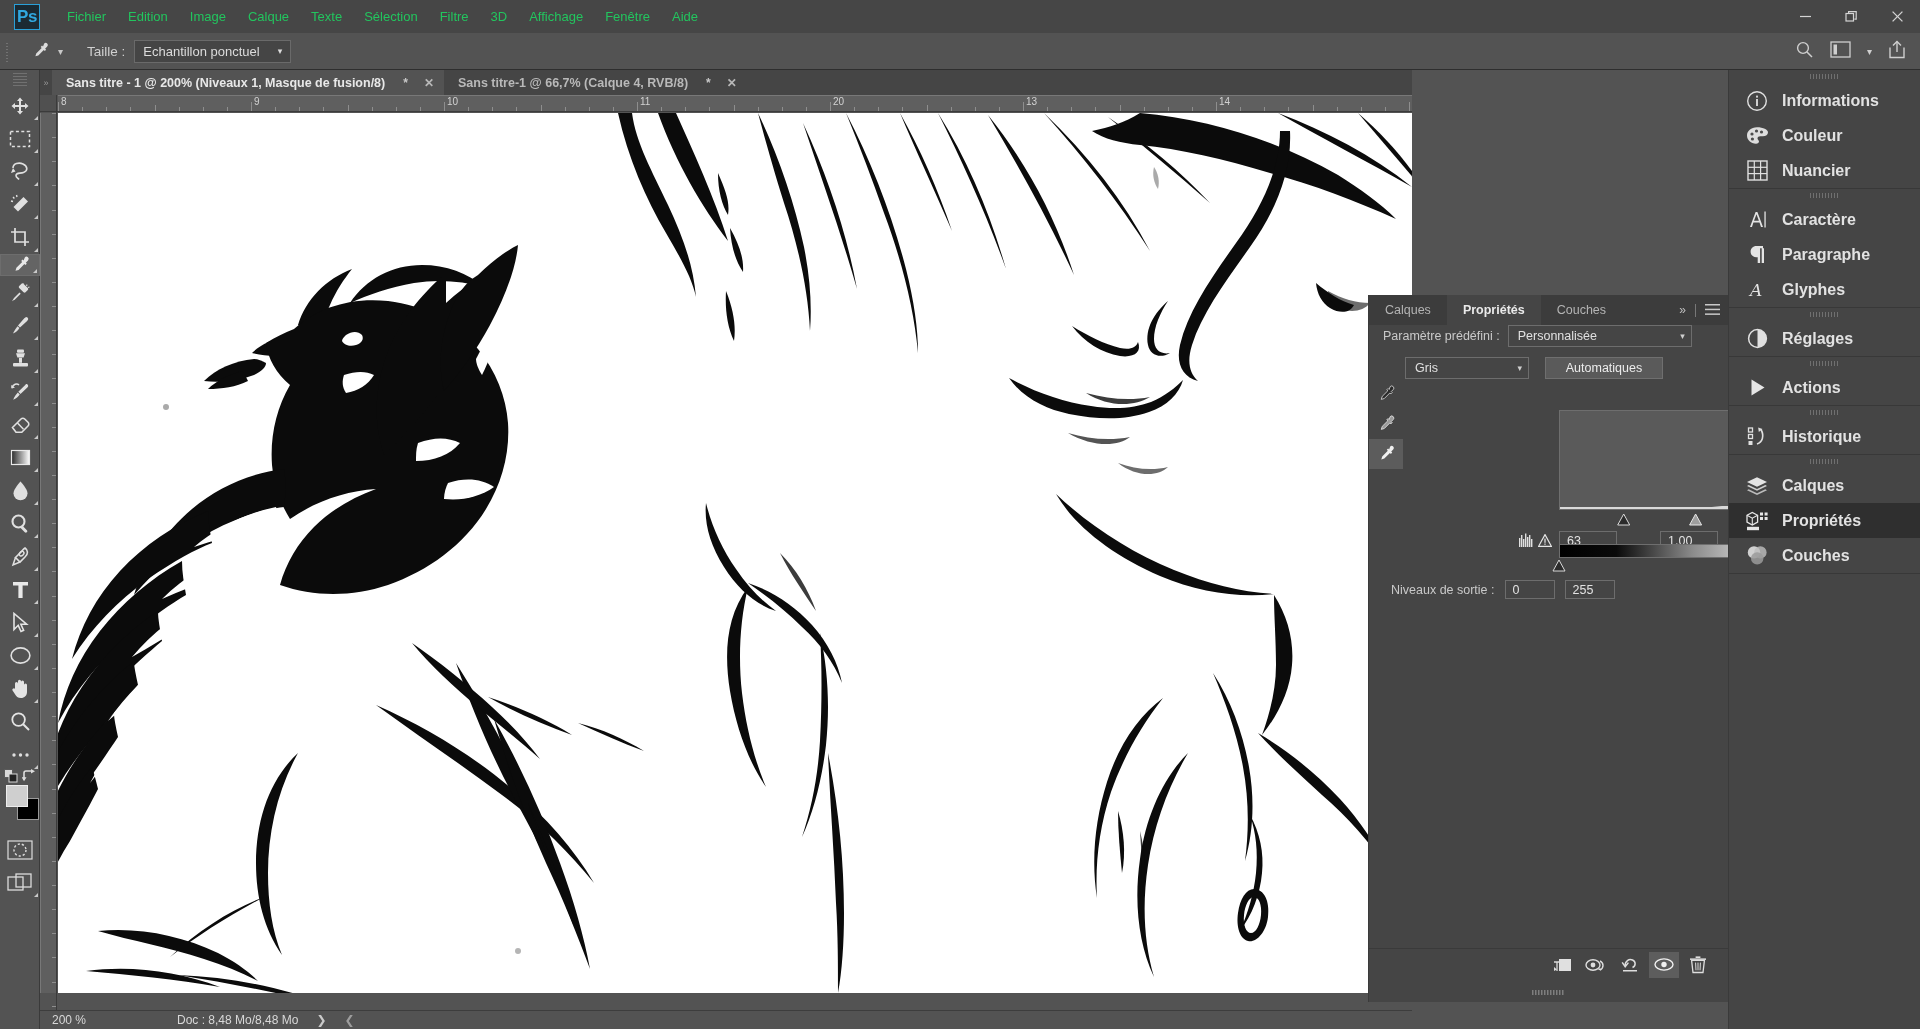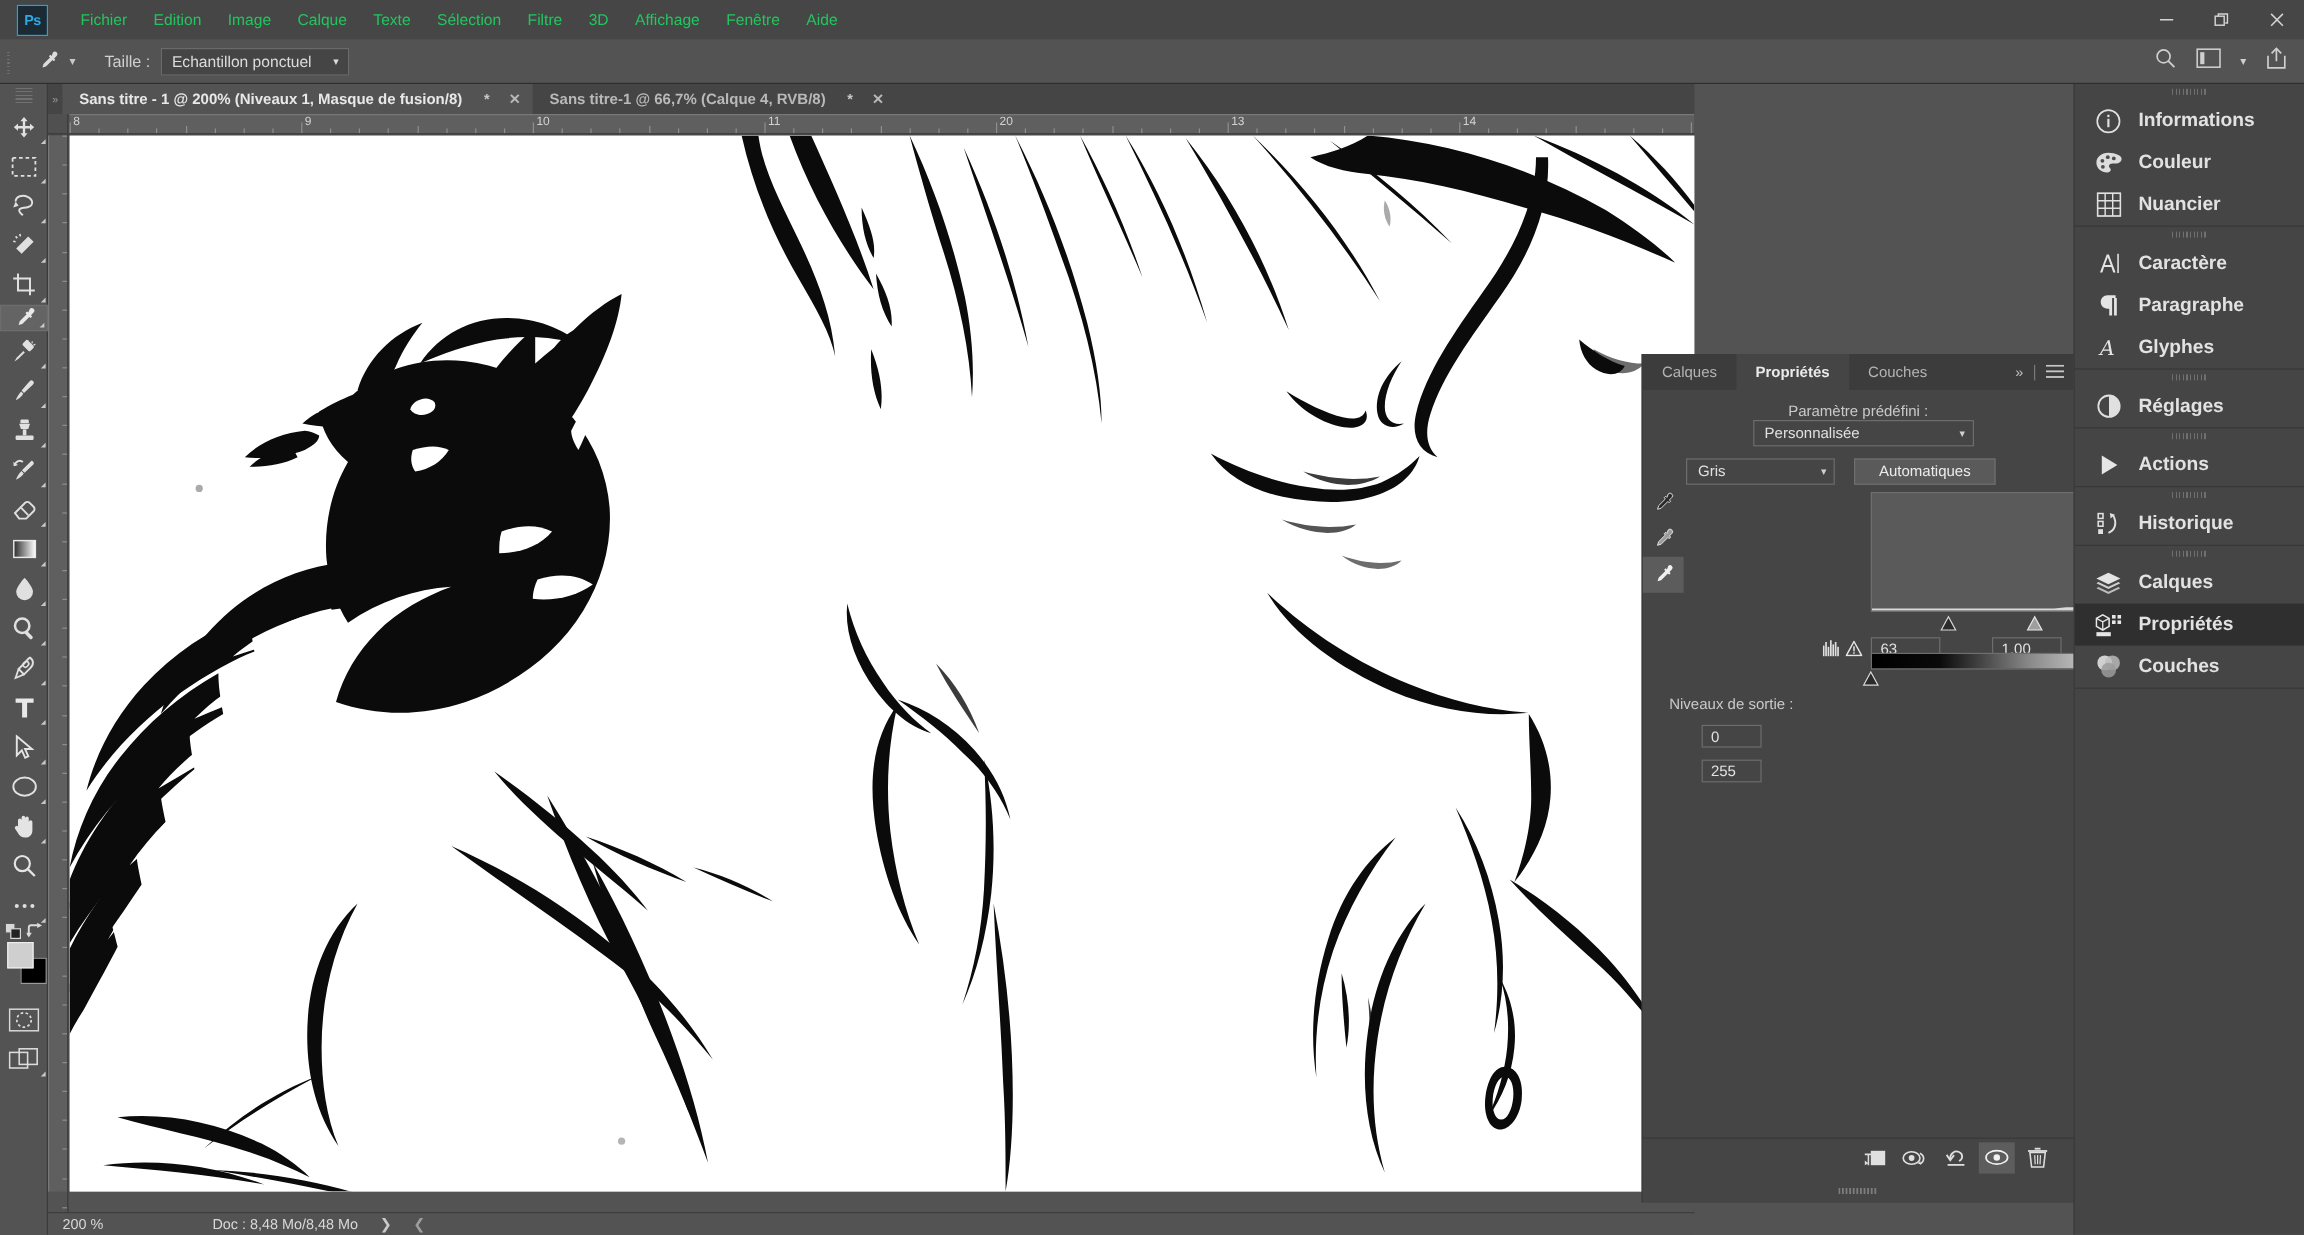--- a/index.html
+++ b/index.html
@@ -6,21 +6,21 @@
   html,body { width:1920px; height:1029px; overflow:hidden; background:#535353;
     font-family:"Liberation Sans", sans-serif; -webkit-font-smoothing:antialiased; }
 
   .app { position:relative; width:1920px; height:1029px; background:#535353; }
 
   
   .menubar { position:absolute; left:0; top:0; width:1920px; height:33px;
     background:#464646; display:flex; align-items:center; }
   .ps-logo { width:26px; height:26px; margin-left:14px; margin-right:16px;
     border:1px solid #2aa0d8; background:#1b2a33; color:#31a8e0;
-    font-size:12px; font-weight:bold; display:flex; align-items:center;
+    font-size:17px; font-weight:bold; display:flex; align-items:center;
     justify-content:center; letter-spacing:-.5px; }
   .menu-item { color:#22c55e; font-size:13px; padding:4px 11px; cursor:default; white-space:nowrap; }
   .winctl { position:absolute; right:0; top:0; height:33px; display:flex; }
   .winctl div { width:46px; height:33px; display:flex; align-items:center;
     justify-content:center; color:#d4d4d4; font-size:15px; }
 
   
   .optbar { position:absolute; left:0; top:33px; width:1920px; height:37px;
     background:#535353; border-bottom:1px solid #2e2e2e; display:flex; align-items:center; }
   .grip { width:9px; height:24px; margin-left:4px;
@@ -723,21 +723,21 @@
           <svg width="15" height="11" viewBox="0 0 15 11">
               <rect y="0" width="15" height="1.5" fill="#c8c8c8"></rect>
               <rect y="4.7" width="15" height="1.5" fill="#c8c8c8"></rect>
               <rect y="9.4" width="15" height="1.5" fill="#c8c8c8"></rect>
             </svg>
         </span>
       </div>
     </div>
 
 
-    <div class="p-row" style="margin-top:11px;flex-direction:column;">
+    <div class="p-row" style="">
       <span class="p-lbl">Paramètre prédéfini :</span>
       <div class="sel" style="width:184px; margin-left:8px;">
         <span>Personnalisée</span>
         <span class="cv">▾</span>
       </div>
     </div>
 
     <div class="p-row" style="margin-top:10px; padding-left:36px; gap:16px;">
       <div class="sel" style="width:124px;">
         <span>Gris</span>
@@ -808,21 +808,21 @@
     </div>
 
     <div class="gradbar"></div>
     <div style="position:absolute; left:182px; top:263px; width:274px; height:14px;">
       <svg width="274" height="14" viewBox="0 0 274 14">
         <polygon points="2,13 8,2 14,13" fill="#2b2b2b" stroke="#d9d9d9" stroke-width="1"></polygon>
         <polygon points="256,13 262,2 268,13" fill="#f0f0f0" stroke="#f6f6f6" stroke-width="1"></polygon>
       </svg>
     </div>
 
-    <div class="p-row" style="position:absolute; left:0; top:285px; padding-left:22px; gap:10px;flex-direction:column;">
+    <div class="p-row" style="position:absolute; left:0; top:285px; padding-left:22px; gap:10px;">
       <span class="p-lbl">Niveaux de sortie :</span>
       <div class="num" style="width:50px;">0</div>
       <div class="num" style="width:50px;">255</div>
     </div>
 
     <div class="pfoot">
       <div class="pfbtn">
         <svg width="21" height="16" viewBox="0 0 21 16">
             <rect x="7" y="2" width="12" height="12" fill="#e0e0e0"></rect>
             <path d="M5 14 L5 5 L2 5 M5 5 L8 5" fill="none" stroke="#dcdcdc" stroke-width="1.3"></path>

